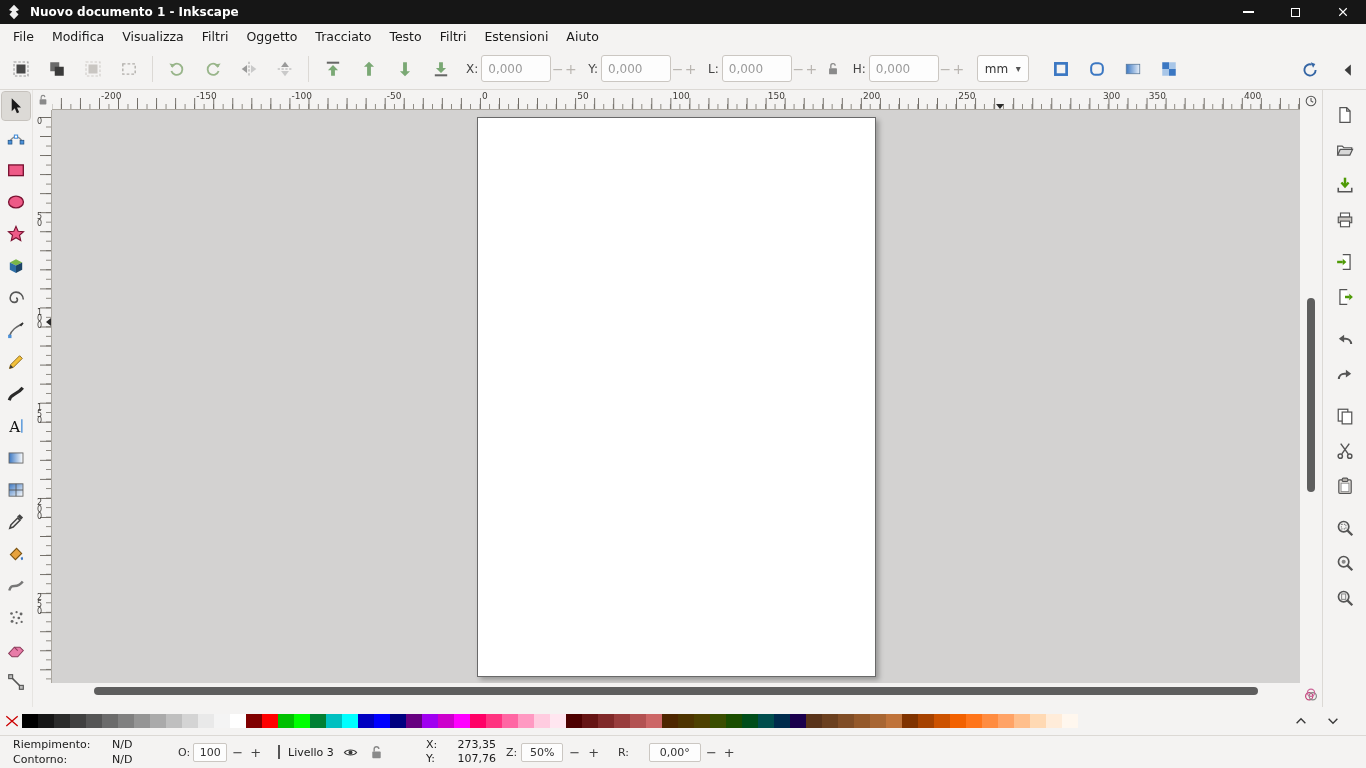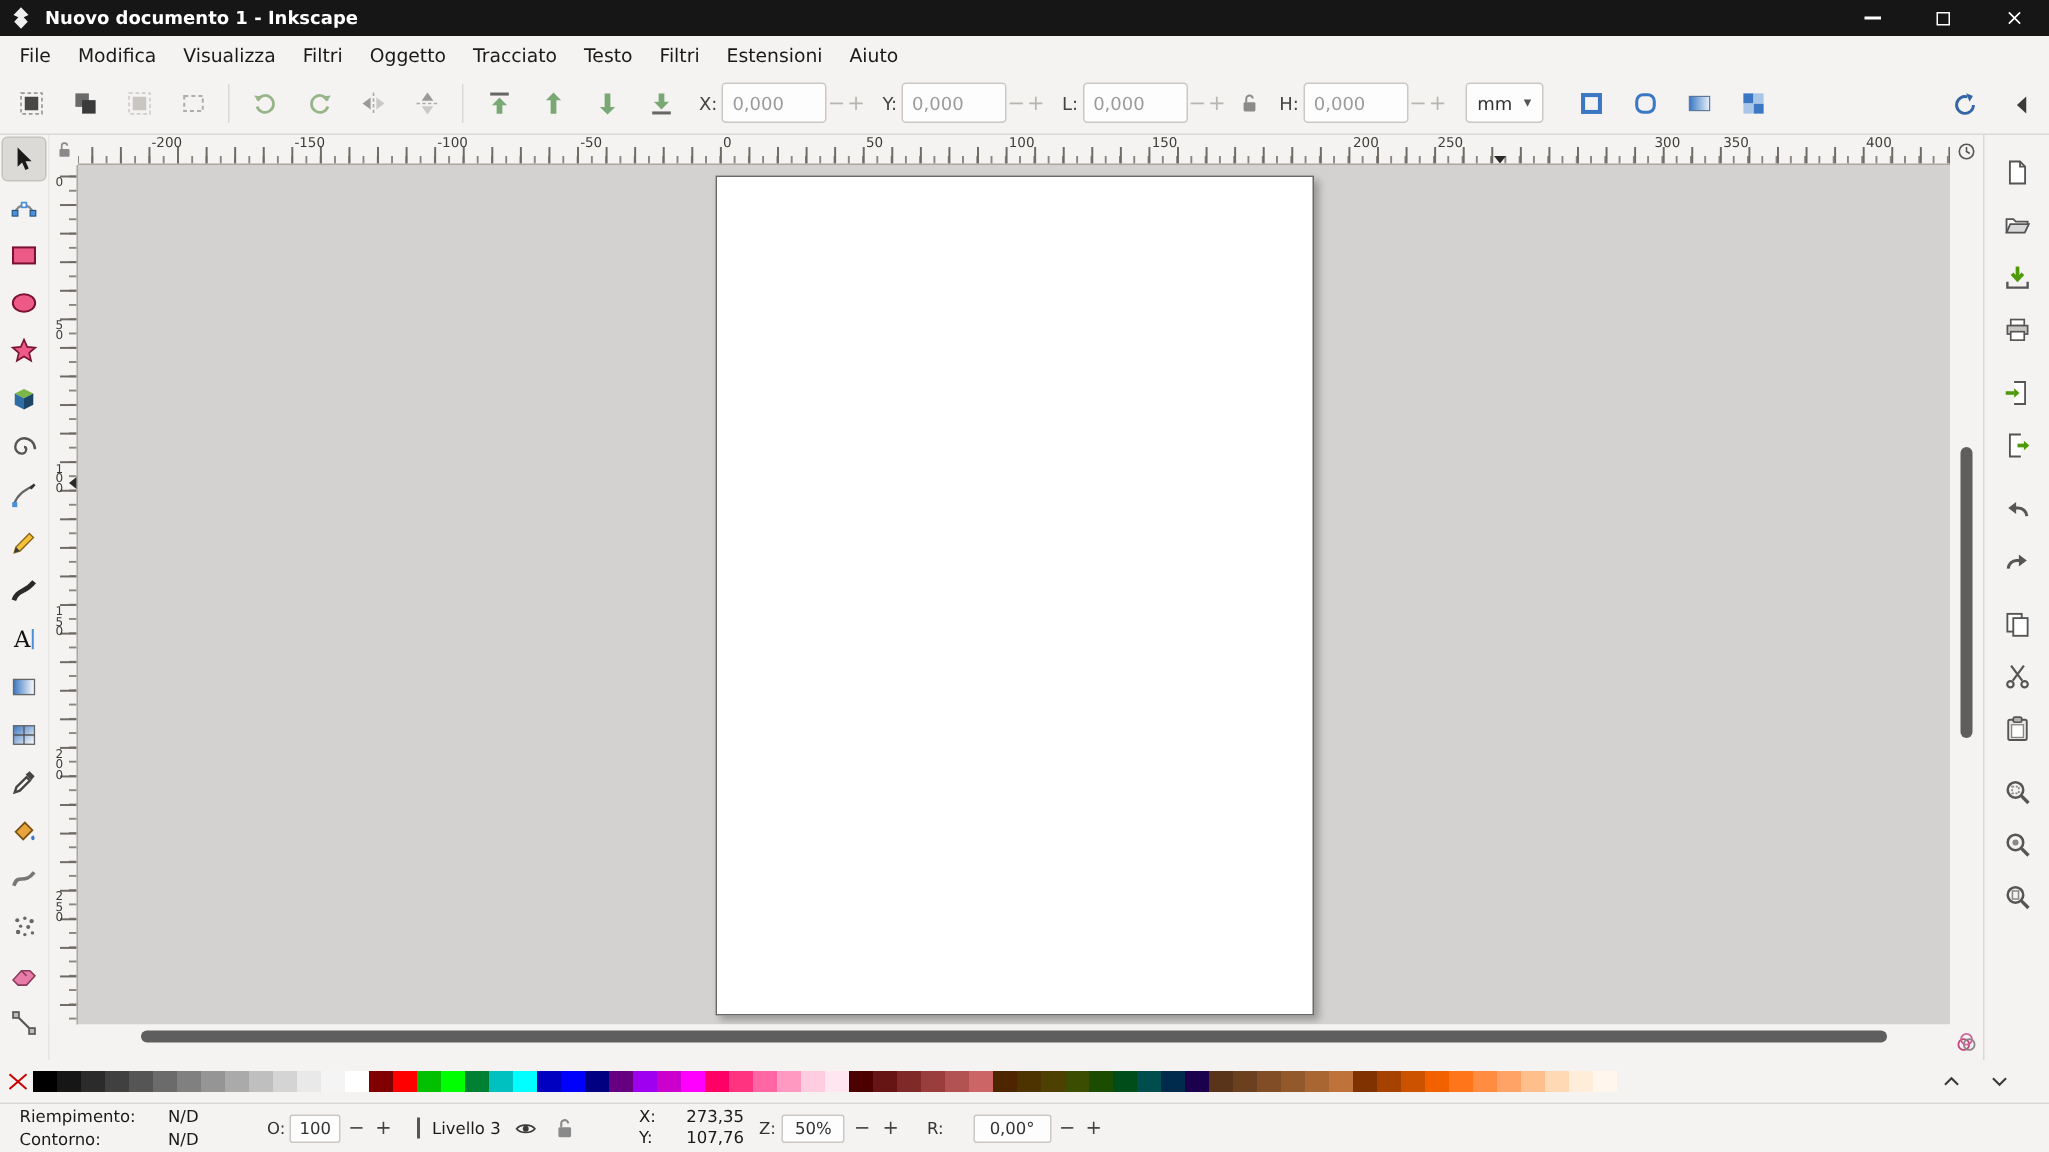--- a/index.html
+++ b/index.html
@@ -448,21 +448,21 @@
 <div id="hruler">
   <div id="hmarker"></div>
 <span class="hrl" style="left: 49px;">-200</span>
     <span class="hrl" style="left: 144.25px;">-150</span>
     <span class="hrl" style="left: 239.5px;">-100</span>
     <span class="hrl" style="left: 334.75px;">-50</span>
     <span class="hrl" style="left: 430px;">0</span>
     <span class="hrl" style="left: 525.25px;">50</span>
     <span class="hrl" style="left: 620.5px;">100</span>
     <span class="hrl" style="left: 715.75px;">150</span>
-    <span class="hrl" style="left: 850px;">200</span>
+    <span class="hrl" style="left: 811px;">200</span>
     <span class="hrl" style="left: 906.25px;">250</span>
     <span class="hrl" style="left: 1051px;">300</span>
     <span class="hrl" style="left: 1096.75px;">350</span>
     <span class="hrl" style="left: 1192px;">400</span>
   </div>
 <div id="vruler">
   <div id="vmarker"></div>
 <span class="vrl" style="top: 9px;">0</span>
     <span class="vrl" style="top: 104.25px;">5
 0</span>

